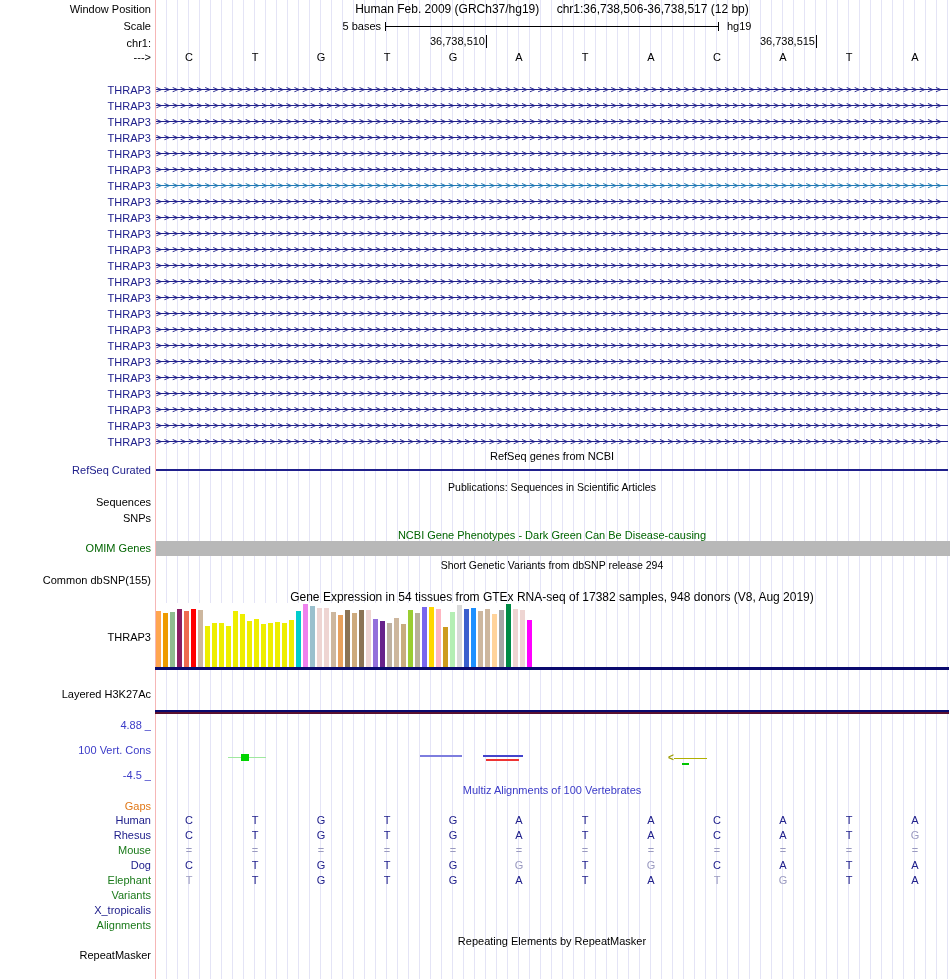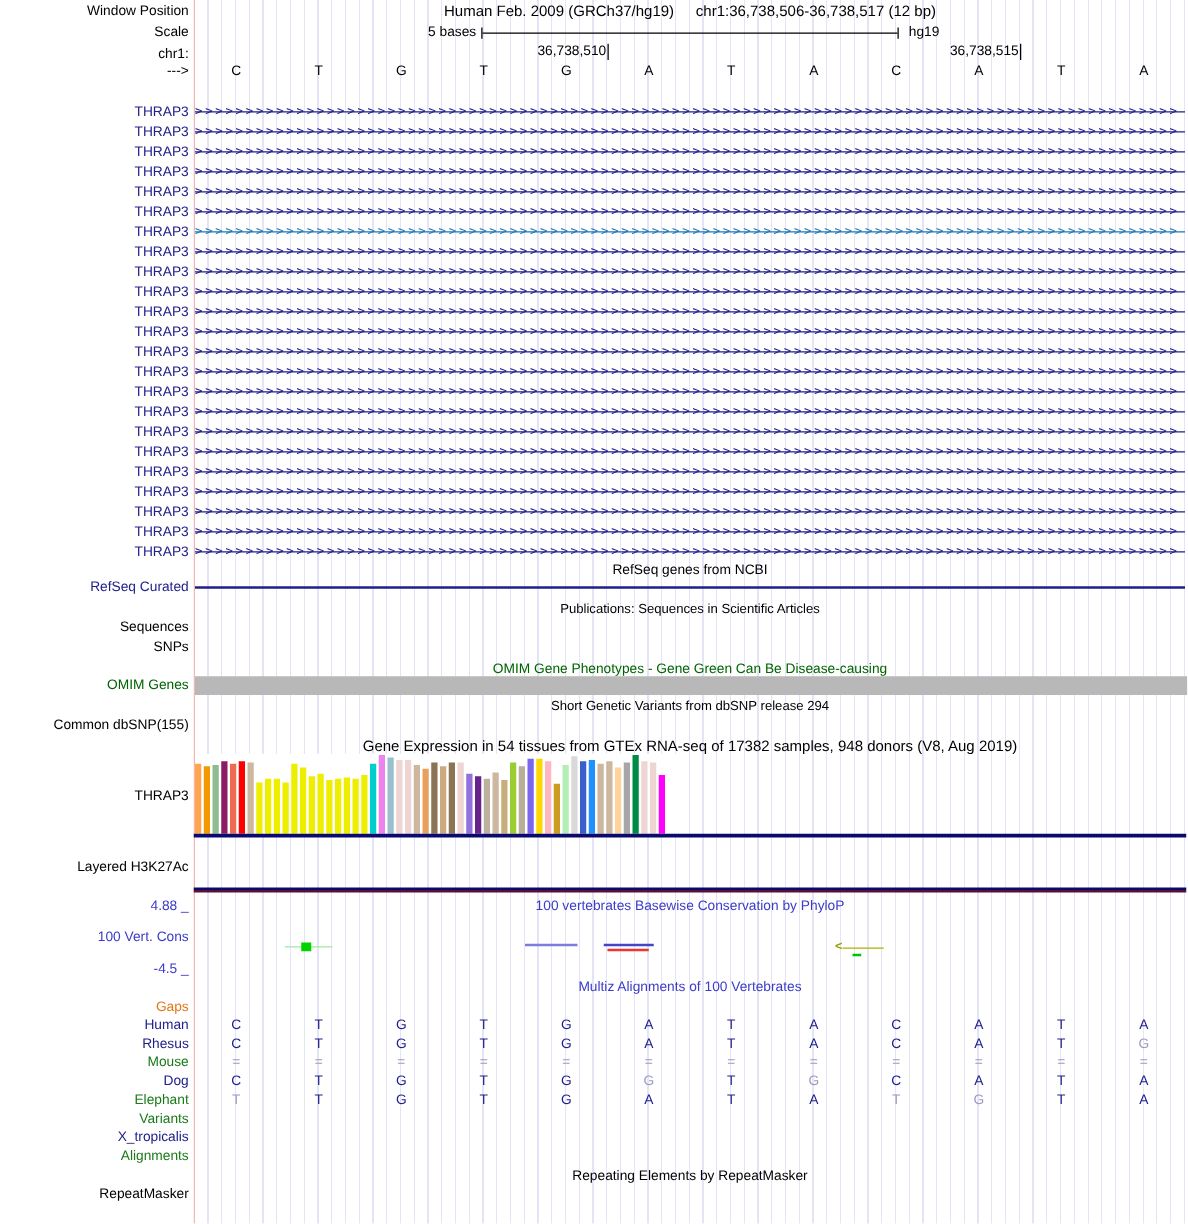--- a/index.html
+++ b/index.html
@@ -160,21 +160,21 @@
     </div>
 
   <div class="title" id="t-refseq">RefSeq genes from NCBI</div>
   <div class="lbl" id="l-refseq">RefSeq Curated</div>
   <div id="refseq-line"></div>
 
   <div class="title" id="t-pubs">Publications: Sequences in Scientific Articles</div>
   <div class="lbl" id="l-seq">Sequences</div>
   <div class="lbl" id="l-snps">SNPs</div>
 
-  <div class="title omimgreen" id="t-omim">OMIM Gene Phenotypes - Gene Green Can Be Disease-causing</div>
+  <div class="title omimgreen" id="t-omim">NCBI Gene Phenotypes - Dark Green Can Be Disease-causing</div>
   <div class="lbl" id="l-omim">OMIM Genes</div>
   <div id="omim-bar"></div>
 
   <div class="title" id="t-dbsnp">Short Genetic Variants from dbSNP release 294</div>
   <div class="lbl" id="l-dbsnp">Common dbSNP(155)</div>
 
   <div class="title big" id="t-gtex">Gene Expression in 54 tissues from GTEx RNA-seq of 17382 samples, 948 donors (V8, Aug 2019)</div>
   <div class="lbl" id="l-gtex">THRAP3</div>
   <div id="gtex-chart">
     <div id="gtex-bars">
@@ -232,21 +232,20 @@
         <div class="bar" style="height: 58px; background: rgb(238, 213, 210);"></div>
         <div class="bar" style="height: 57px; background: rgb(238, 213, 210);"></div>
         <div class="bar" style="height: 47px; background: rgb(255, 0, 255);"></div>
       </div>
   </div>
   <div id="gtex-base"></div>
 
   <div class="lbl" id="l-h3k">Layered H3K27Ac</div>
   <div id="enc-line"></div>
 
-  <div class="title bluetxt" id="t-phylop">100 vertebrates Basewise Conservation by PhyloP</div>
   <div class="lbl bluetxt" id="l-max">4.88 _</div>
   <div class="lbl bluetxt" id="l-cons">100 Vert. Cons</div>
   <div class="lbl bluetxt" id="l-min">-4.5 _</div>
   <div class="mark" id="m1">
       <i></i>
     </div>
   <div class="mark" id="m2"></div>
   <div class="mark" id="m3a"></div>
   <div class="mark" id="m3b"></div>
   <div class="mark" id="m4">

